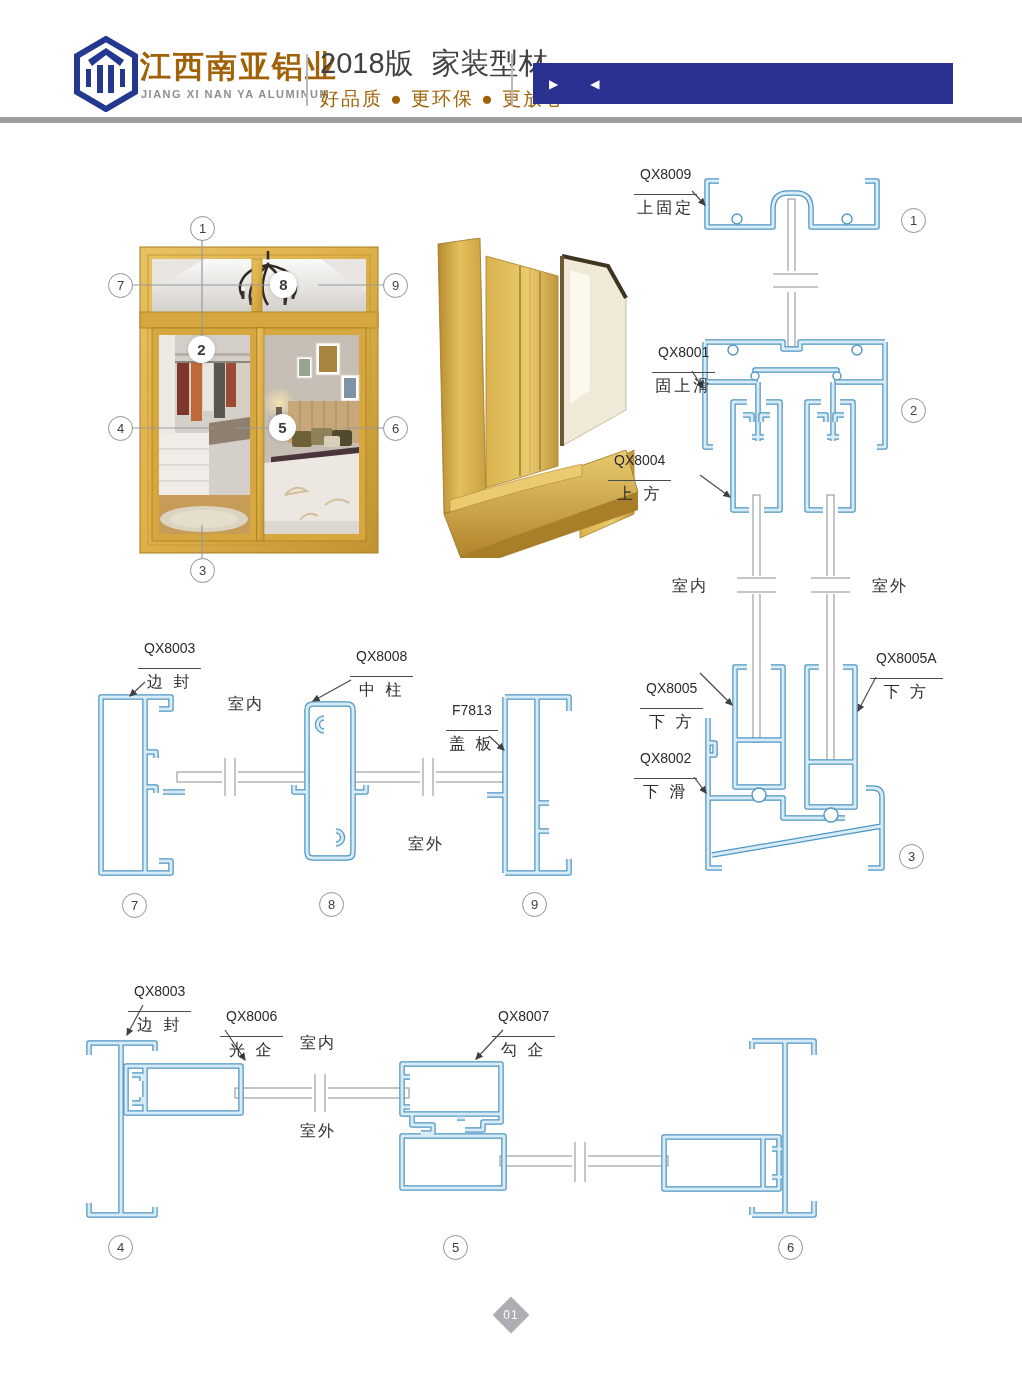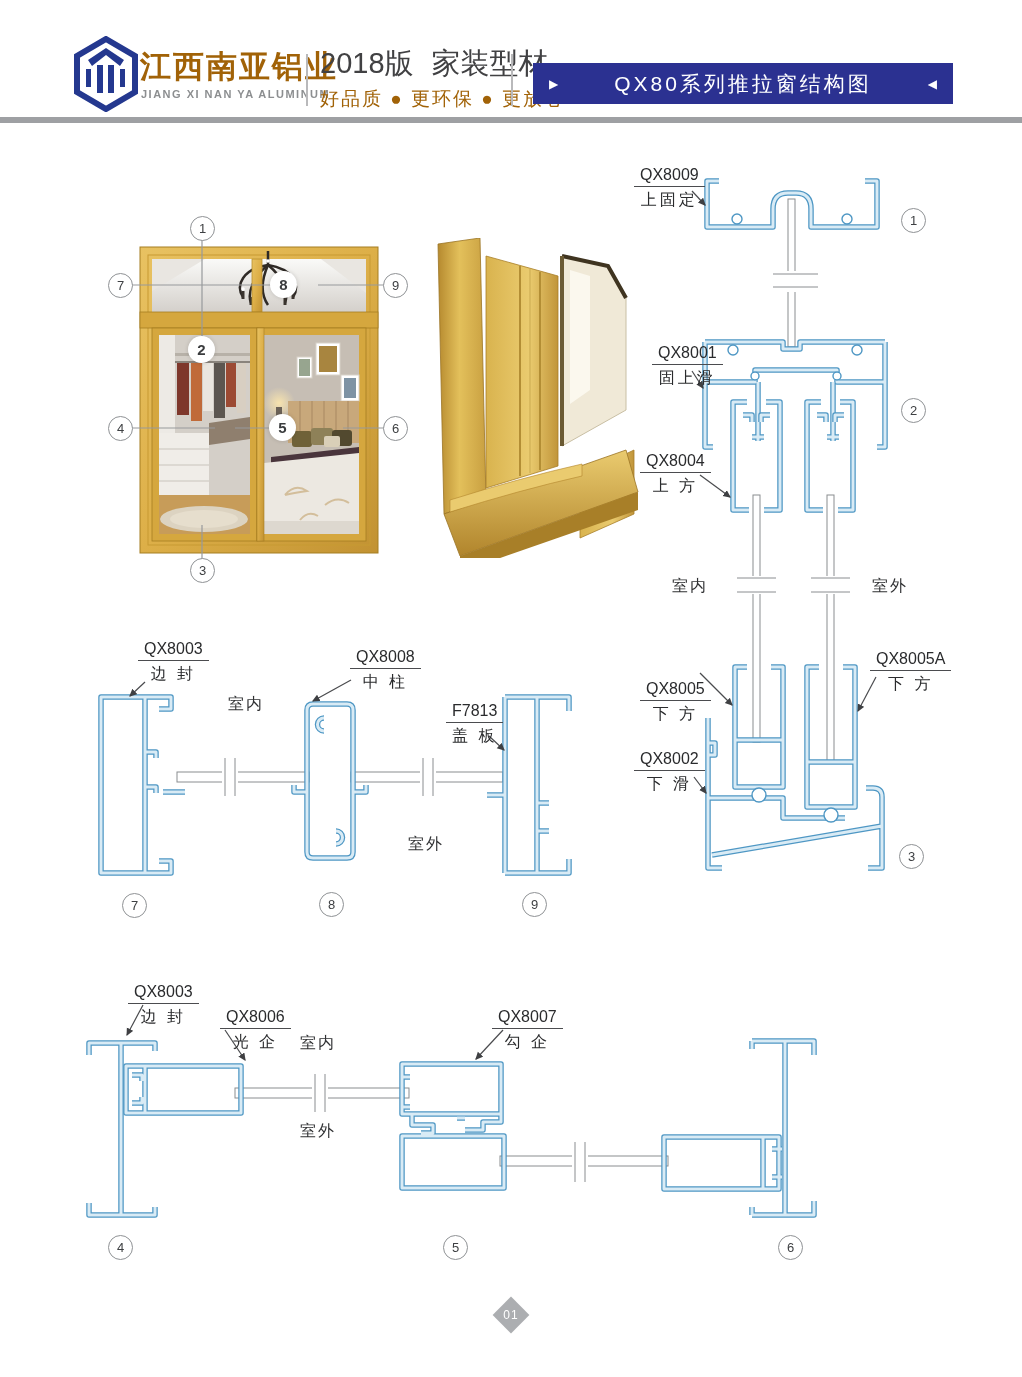--- a/index.html
+++ b/index.html
@@ -12,21 +12,21 @@
   .vdiv{width:2px;background:#B9B9BB;}
   .edition{font-size:29px;color:#414143;font-weight:500;white-space:nowrap;}
   .edition span{margin-right:18px;}
   .tagline{font-size:19px;color:#a16207;letter-spacing:2px;white-space:nowrap;}
   .banner{display:flex;align-items:center;color:#fff;}
   .banner .arr{font-size:12px;padding:0 16px;}
   .banner .ttl{flex:1;text-align:center;font-size:21px;letter-spacing:3px;white-space:nowrap;}
   .graybar{left:0;top:117px;width:1022px;height:6px;background:#9EA0A3;}
   
   .plabel{text-align:center;color:#2A2B2D;}
-  .plabel .code{font-size:16px;border-bottom:1.5px solid #4B4C4F;padding:0 6px 2px;white-space:nowrap;}
+  .plabel .code{font-size:14px;border-bottom:1.5px solid #4B4C4F;padding:0 6px 12px;white-space:nowrap;}
   .plabel .pname{font-size:16px;letter-spacing:3px;padding-top:3px;white-space:nowrap;}
   .room{font-size:16px;color:#2F3032;letter-spacing:2px;font-weight:500;white-space:nowrap;}
   
   .co{width:23px;height:23px;border:1.2px solid #8F9295;border-radius:50%;background:#fff;
       color:#3E4043;font-size:13px;line-height:23px;text-align:center;}
   .cf{width:27px;height:27px;border-radius:50%;background:#fff;color:#3A3C3E;
       font-size:15px;font-weight:600;line-height:27px;text-align:center;box-shadow:0 0 4px rgba(0,0,0,.15);}
   
   .po{fill:none;stroke:#4E97C4;stroke-width:5.5;stroke-linejoin:round;stroke-linecap:butt;}
   .pi{fill:none;stroke:#D9EBF5;stroke-width:3;stroke-linejoin:round;stroke-linecap:butt;}
@@ -59,21 +59,20 @@
   <div class="abs company-zh" style="left:140px;top:46px">江西南亚铝业</div>
   <div class="abs company-en" style="left:141px;top:88px">JIANG XI NAN YA ALUMINUM</div>
   <div class="abs vdiv" style="left:306px;top:54px;height:52px"></div>
   <div class="abs edition" style="left:320px;top:44px">
     <span>2018版</span><span>家装型材</span>
   </div>
   <div class="abs tagline" style="left:320px;top:86px">好品质 ● 更环保 ● 更放心</div>
   <div class="abs vdiv" style="left:511px;top:54px;height:52px"></div>
   <div class="abs banner" style="left:533px;top:63px;width:420px;height:41px;background:#2B3191">
     <span class="arr">▶</span>
-    <span class="ttl">QX80系列推拉窗结构图</span>
     <span class="arr">◀</span>
   </div>
   <div class="abs graybar"></div>
 
   <svg class="abs" style="left:85px;top:195px" width="340" height="410" viewBox="0 0 340 410">
     <defs>
       <linearGradient id="gold" x1="0" y1="0" x2="1" y2="1">
         <stop offset="0" stop-color="#E8C262"></stop>
           <stop offset=".5" stop-color="#DDAF48"></stop>
           <stop offset="1" stop-color="#C29232"></stop>
@@ -354,21 +353,21 @@
   </svg>
 
   <div class="abs plabel" style="left:634px;top:166px">
     <div class="code">QX8009</div>
     <div class="pname">上固定</div>
   </div>
   <div class="abs plabel" style="left:652px;top:344px">
     <div class="code">QX8001</div>
     <div class="pname">固上滑</div>
   </div>
-  <div class="abs plabel" style="left:640px;top:452px">
+  <div class="abs plabel" style="left:608px;top:452px">
     <div class="code">QX8004</div>
     <div class="pname">上 方</div>
   </div>
   <div class="abs plabel" style="left:640px;top:680px">
     <div class="code">QX8005</div>
     <div class="pname">下 方</div>
   </div>
   <div class="abs plabel" style="left:870px;top:650px">
     <div class="code">QX8005A</div>
     <div class="pname">下 方</div>

